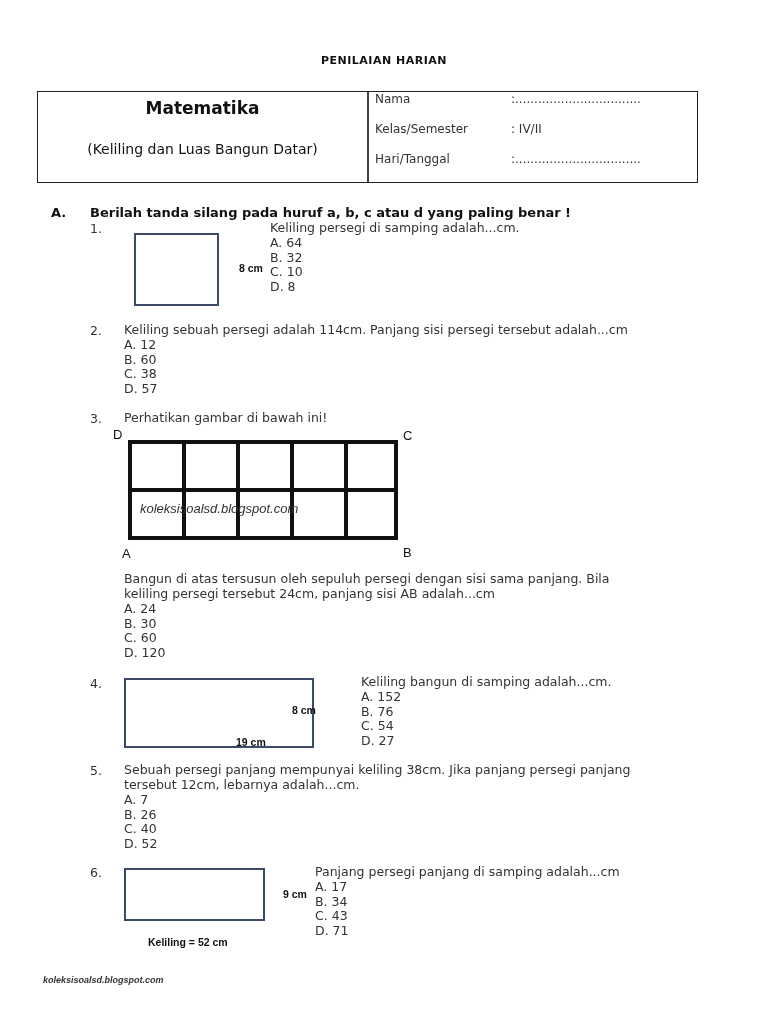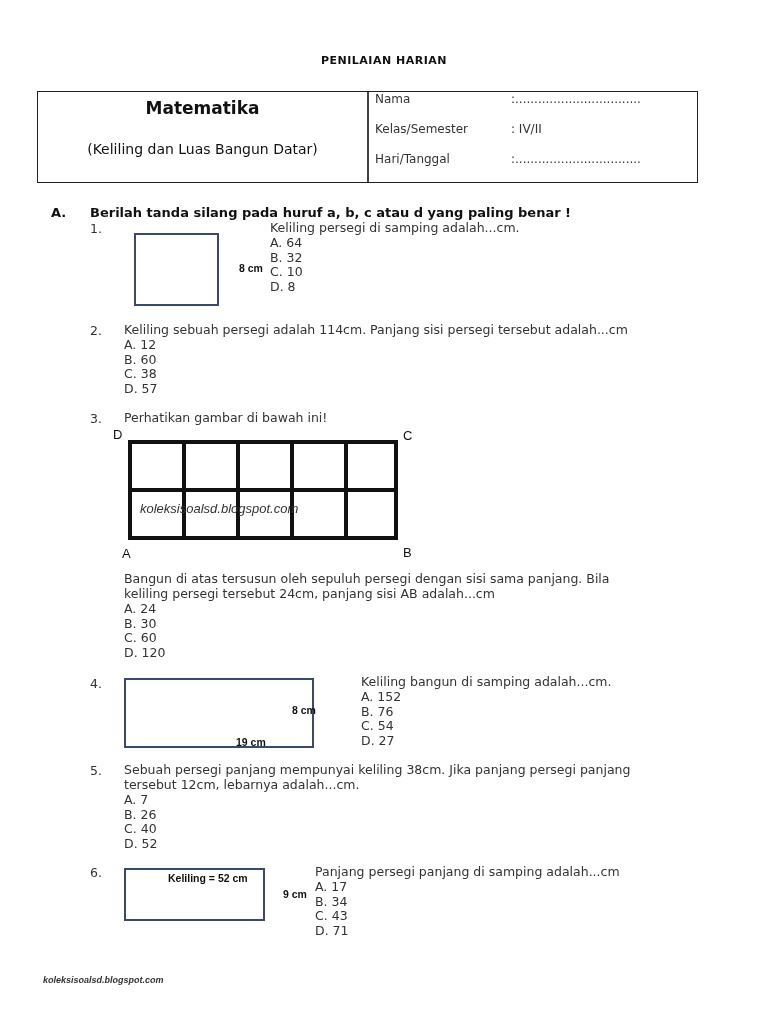--- a/index.html
+++ b/index.html
@@ -107,21 +107,21 @@
 <div class="abs txt" style="left:124px; top:778px;">tersebut 12cm, lebarnya adalah...cm.</div>
 <div class="abs txt opts" style="left:124px; top:793px;">
   <div>A.  7</div>
   <div>B.  26</div>
   <div>C.  40</div>
   <div>D.  52</div>
 </div>
 
 <div class="abs qnum" style="left:90px; top:865px;">6.</div>
 <div class="abs shape" style="left:124px; top:868px; width:141px; height:53px;"></div>
-<div class="abs dim" style="left:136px; top:872px;margin-left:20px;">Keliling = 52 cm</div>
+<div class="abs dim" style="left:136px; top:936px;">Keliling = 52 cm</div>
 <div class="abs dim" style="left:271px; top:888px;">9 cm</div>
 <div class="abs txt" style="left:315px; top:865px;">Panjang persegi panjang di samping adalah...cm</div>
 <div class="abs txt opts" style="left:315px; top:880px;">
   <div>A.  17</div>
   <div>B.  34</div>
   <div>C.  43</div>
   <div>D.  71</div>
 </div>
 
 <div class="abs footer">koleksisoalsd.blogspot.com</div>

